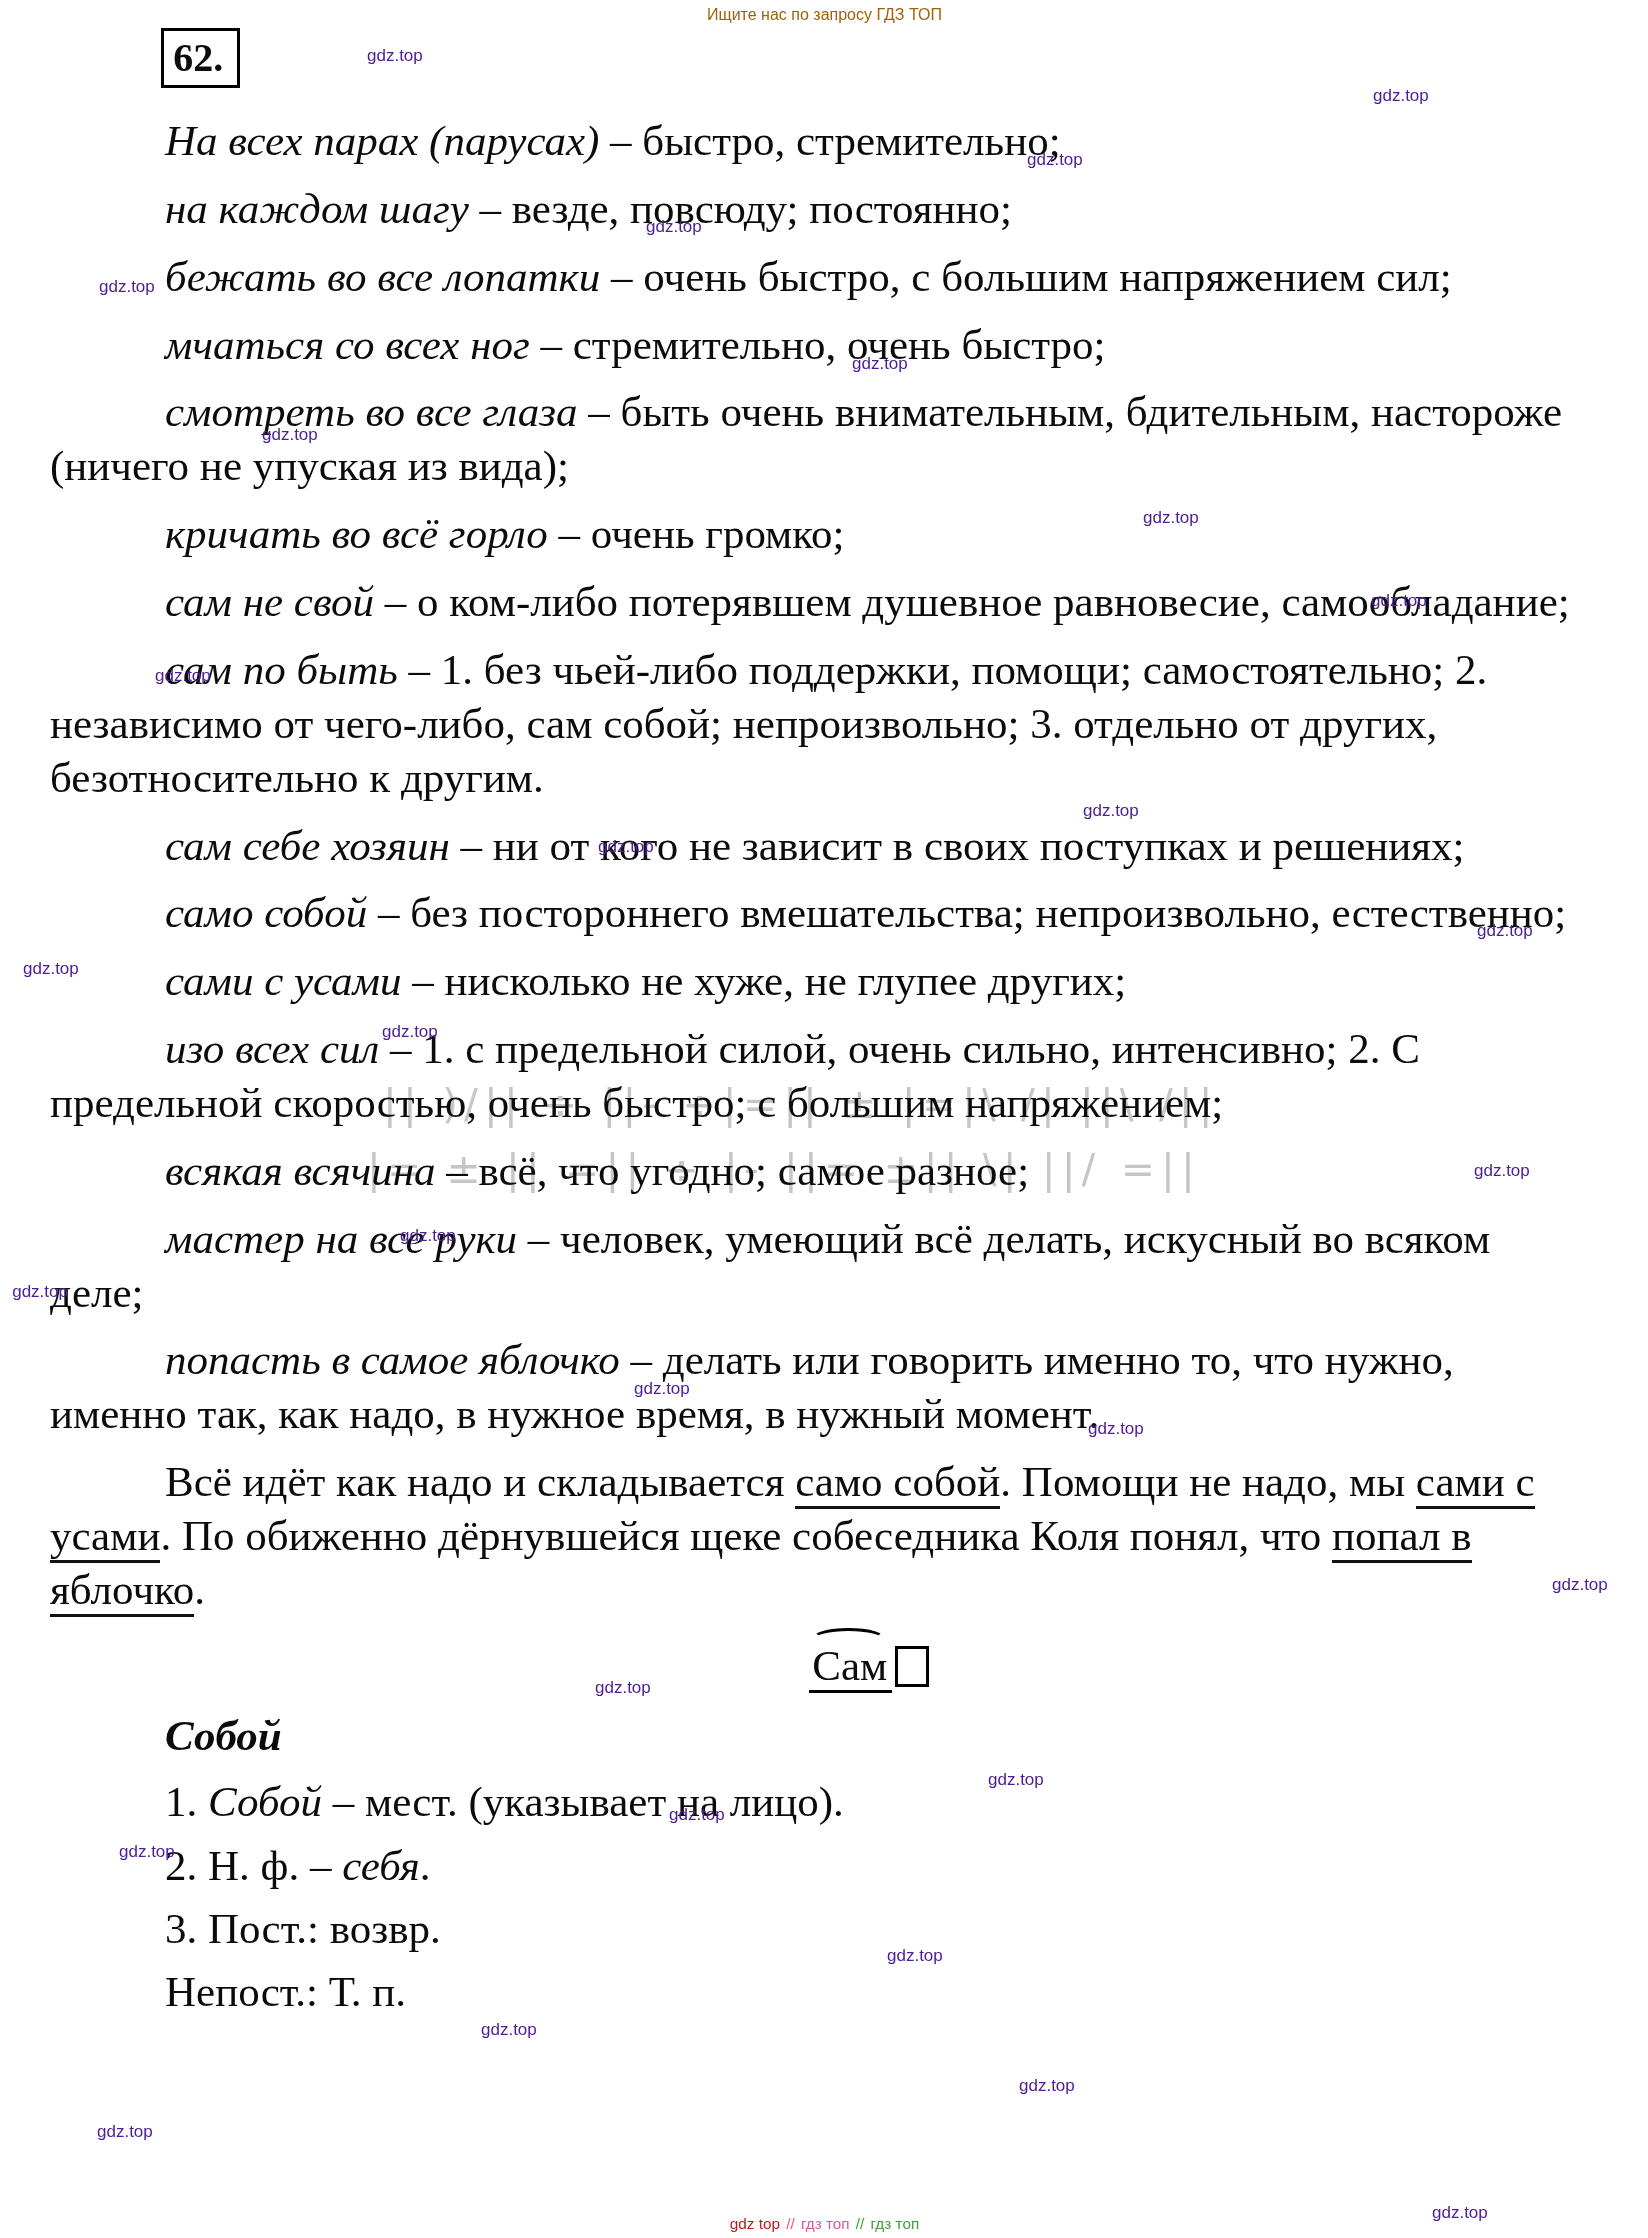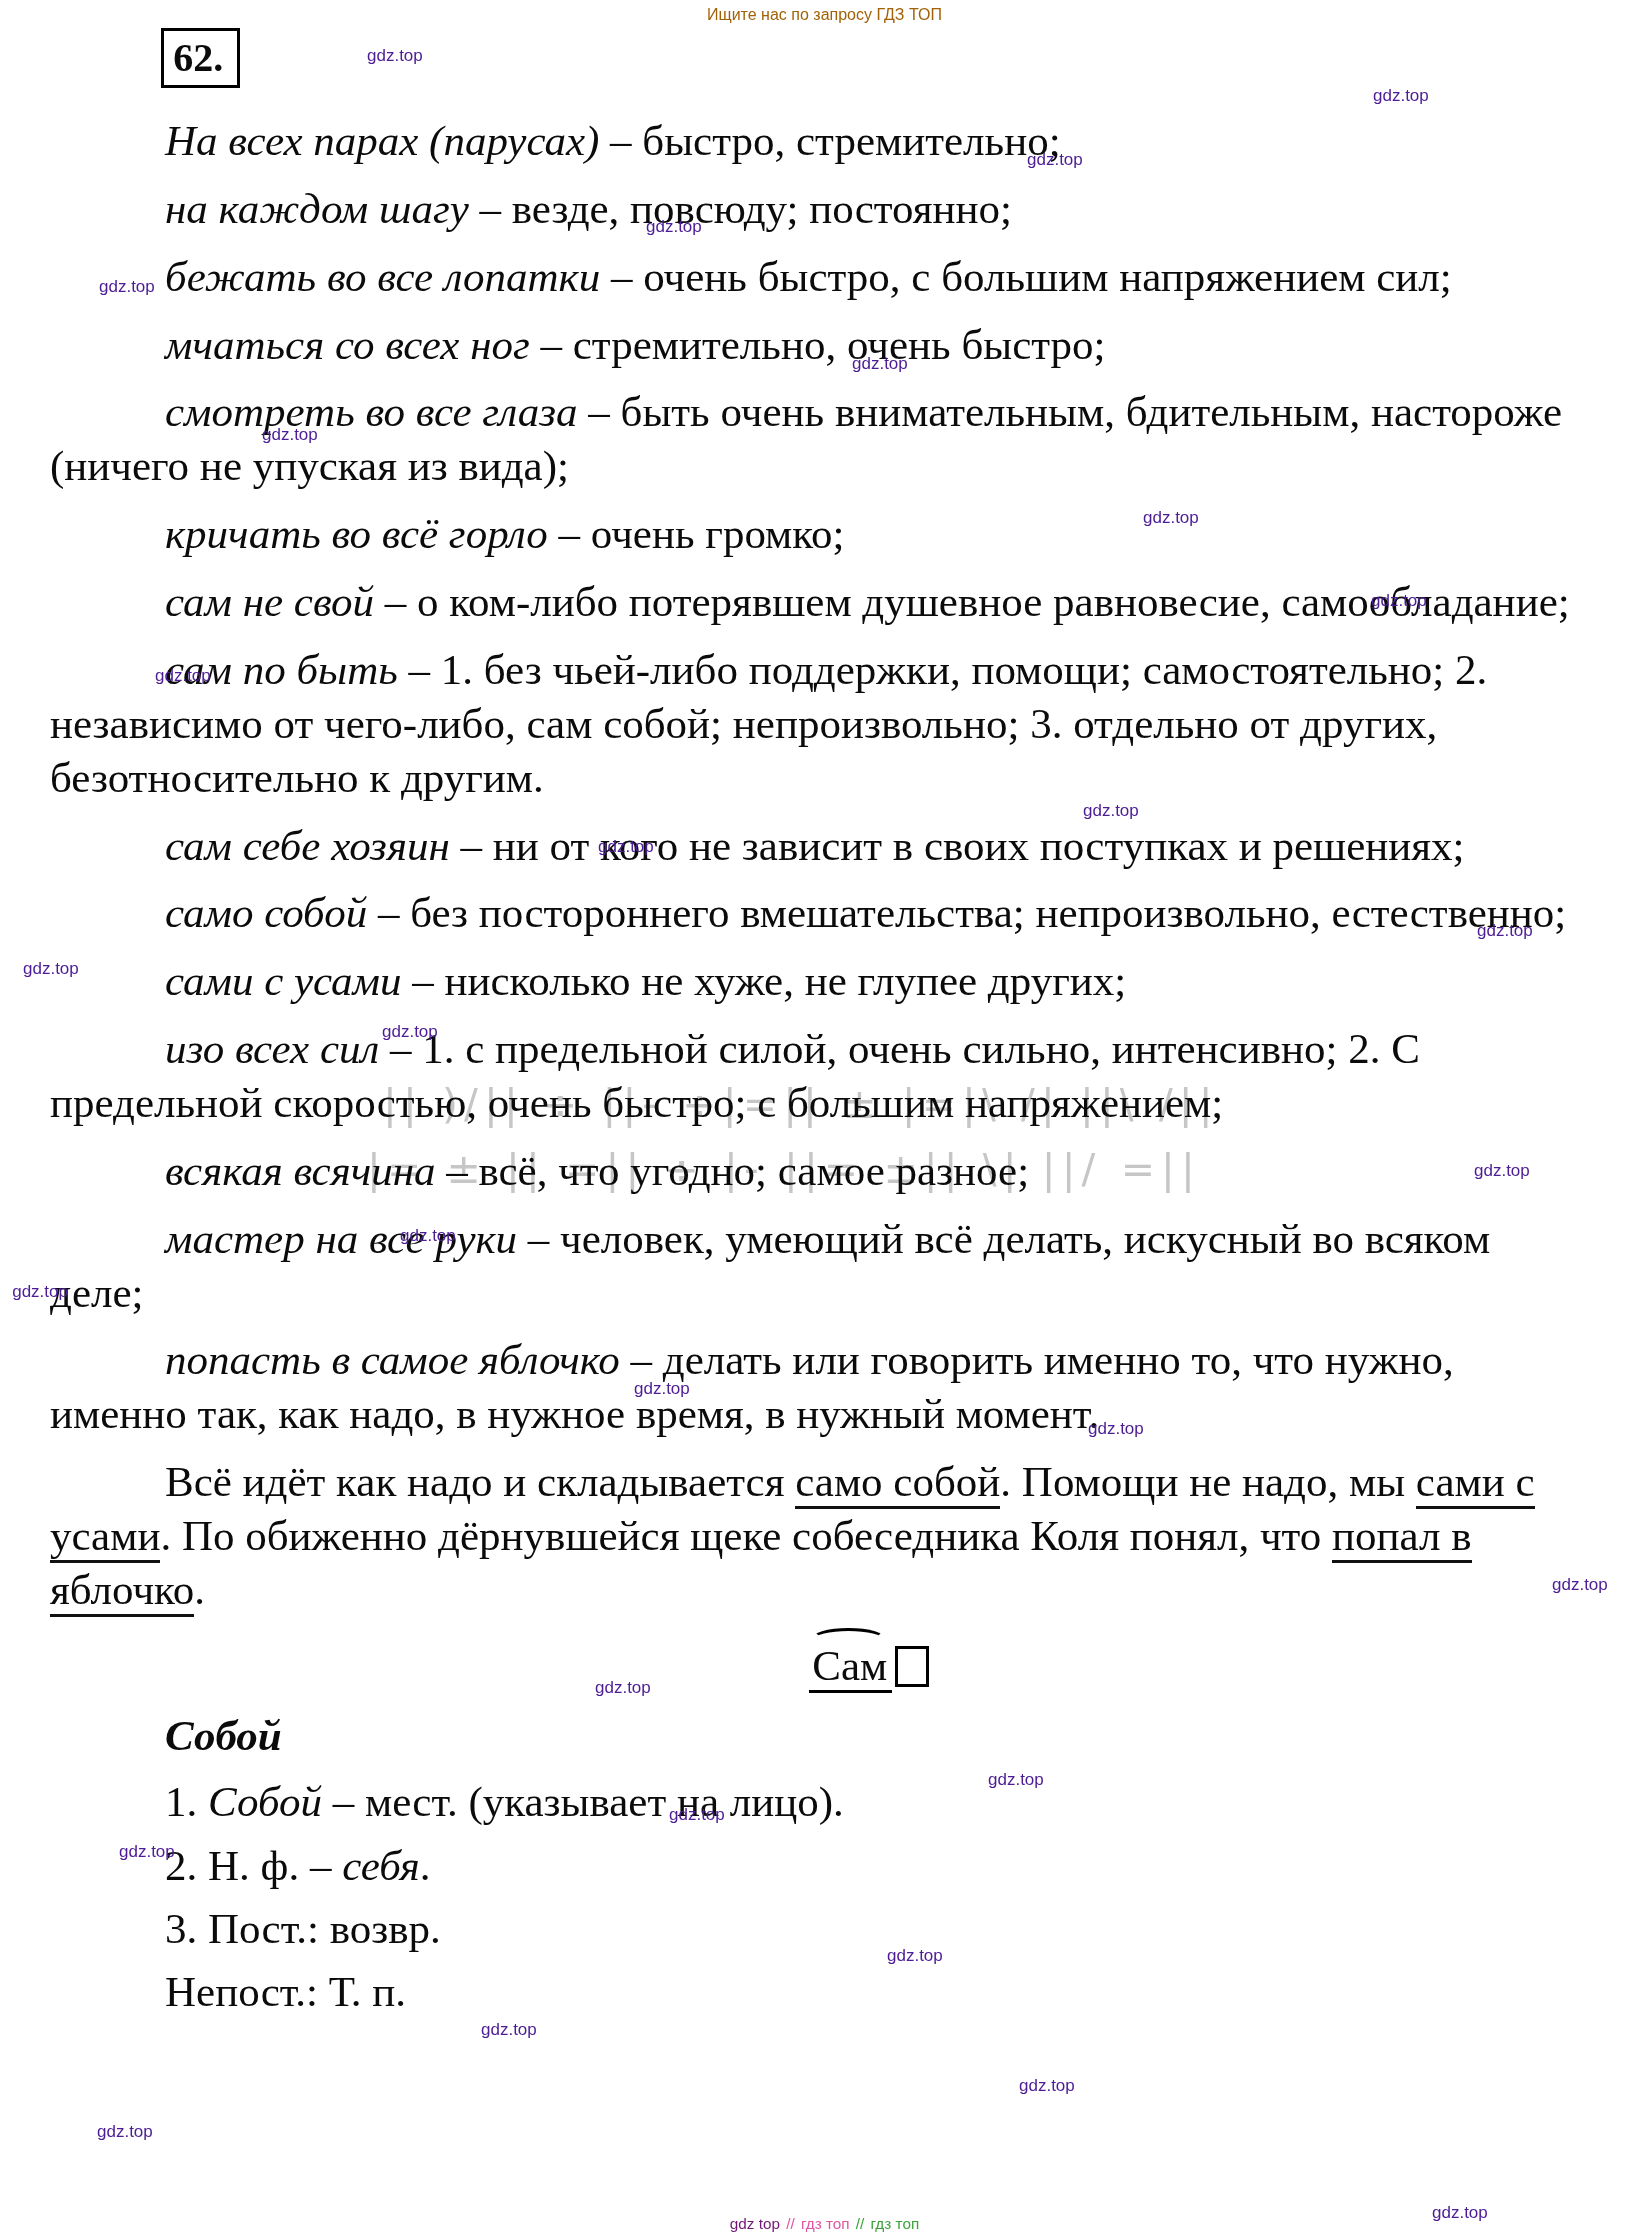--- a/index.html
+++ b/index.html
@@ -205,16 +205,16 @@
       <span class="wm" style="left: 988px; top: 1770px;">gdz.top</span>
       <span class="wm" style="left: 669px; top: 1805px;">gdz.top</span>
       <span class="wm" style="left: 119px; top: 1842px;">gdz.top</span>
       <span class="wm" style="left: 887px; top: 1946px;">gdz.top</span>
       <span class="wm" style="left: 481px; top: 2020px;">gdz.top</span>
       <span class="wm" style="left: 1019px; top: 2076px;">gdz.top</span>
       <span class="wm" style="left: 97px; top: 2122px;">gdz.top</span>
       <span class="wm" style="left: 1432px; top: 2203px;">gdz.top</span>
     </div>
 
-  <div class="footer"><span style="color: #701a75;">gdz top</span><span style="color: rgb(224, 85, 159);">//</span><span style="color: rgb(224, 85, 159);">гдз топ</span><span style="color: rgb(58, 162, 58);">//</span><span style="color: rgb(58, 162, 58);">гдз топ</span></div>
+  <div class="footer"><span style="color: #b91c1c;">gdz top</span><span style="color: rgb(224, 85, 159);">//</span><span style="color: rgb(224, 85, 159);">гдз топ</span><span style="color: rgb(58, 162, 58);">//</span><span style="color: rgb(58, 162, 58);">гдз топ</span></div>
 
 </div>
 
 
 </body></html>

